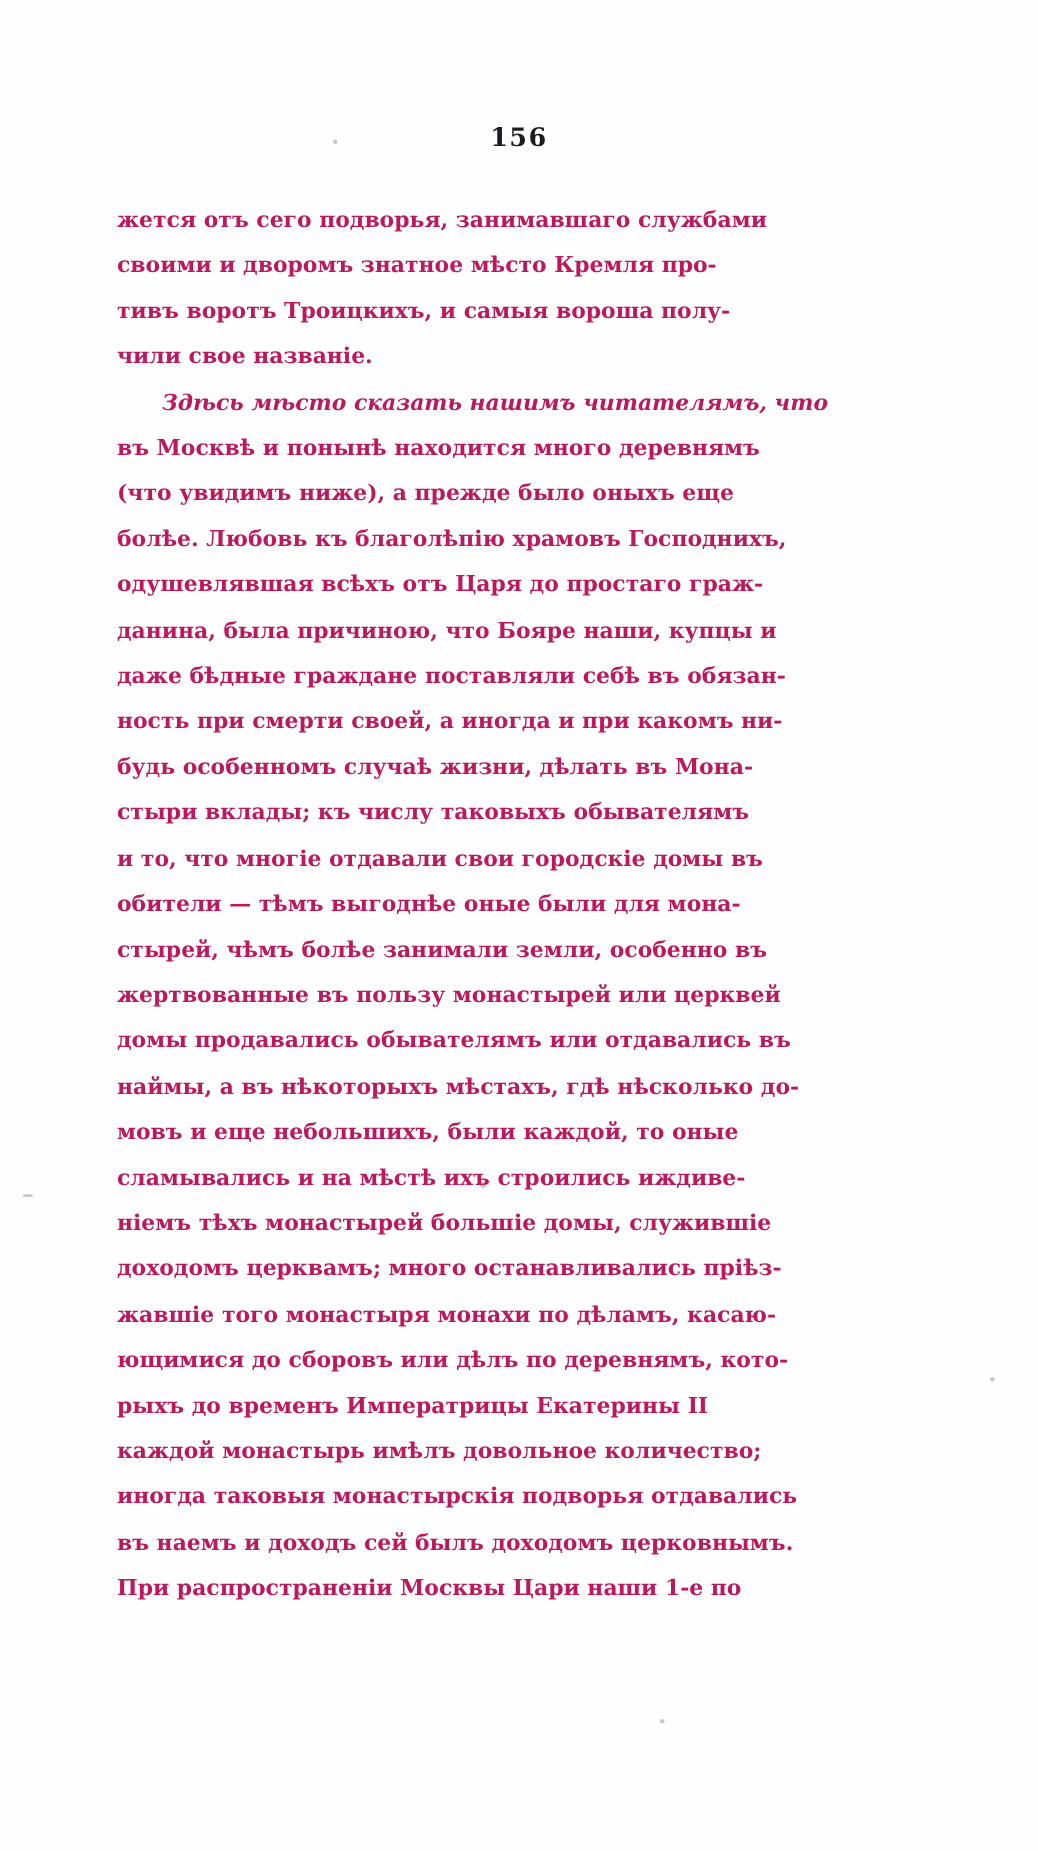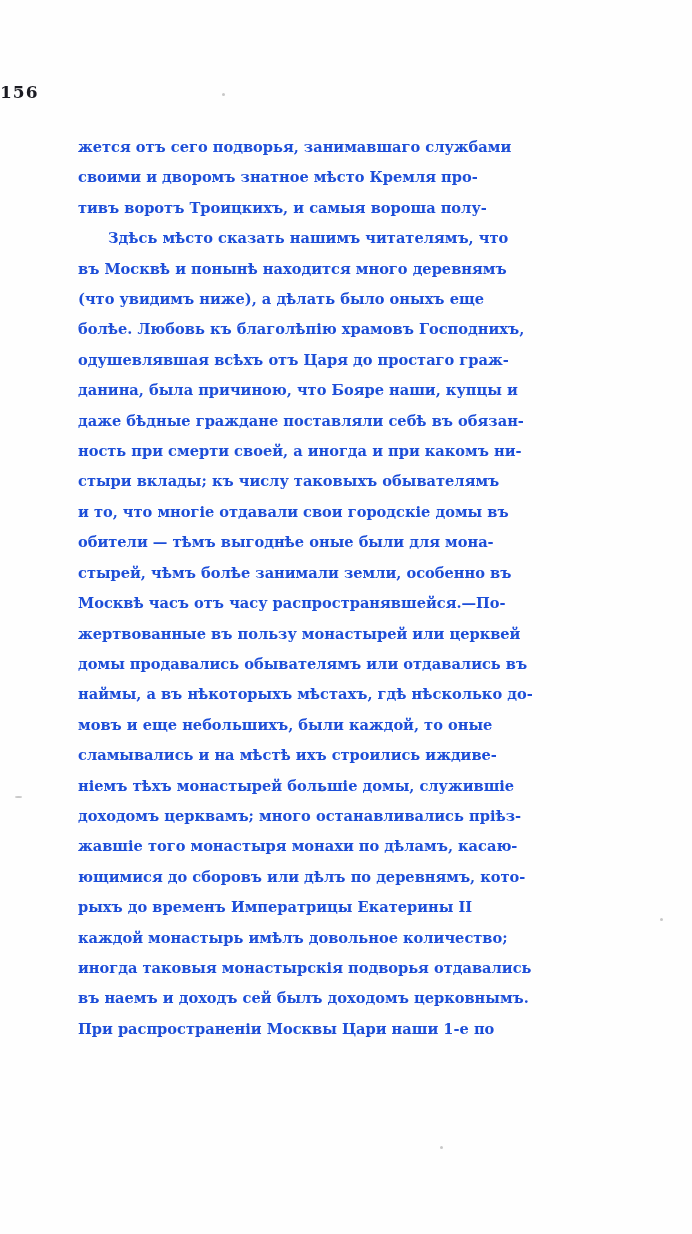--- a/index.html
+++ b/index.html
@@ -17,38 +17,39 @@
     position: relative;
     width: 692px;
     height: 1234px;
     background: #fefefe;
   }
   .page-number {
     position: absolute;
     top: 82px;
     left: 0;
     width: 692px;
+    text-align: center;
     font-family: "DejaVu Serif", serif;
     font-size: 17px;
     font-weight: bold;
     letter-spacing: 1px;
     color: #1b1b22;
   }
   .speck {
     position: absolute;
     background: #9a9a9a;
     border-radius: 50%;
     opacity: 0.55;
   }
   .body-text {
     position: absolute;
     top: 132px;
     left: 78px;
     width: 536px;
-    color: #1d4ed8;
+    color: #be185d;
     font-family: "DejaVu Serif", serif;
     font-weight: bold;
     font-size: 14.6px;
     line-height: 30.4px;
   }
   .para {
     margin: 0;
     text-align: justify;
     text-justify: inter-word;
   }
@@ -67,20 +68,21 @@
   .line.just::after {
     content: "";
     display: inline-block;
     width: 100%;
   }
   .line.last {
     text-align: left;
   }
   .line.ind {
     padding-left: 30px;
+    font-style: italic;
   }
 </style>
 </head>
 <body>
 
 <div class="page">
 
   <div class="page-number">156</div>
 
   <div class="speck" style="left:222px; top:93px; width:3px; height:3px;"></div>
@@ -88,36 +90,37 @@
   <div class="speck" style="left:660px; top:918px; width:3px; height:3px;"></div>
   <div class="speck" style="left:440px; top:1146px; width:3px; height:3px;"></div>
   <div class="speck" style="left:320px; top:788px; width:4px; height:4px;"></div>
 
   <div class="body-text">
 
     <p class="para">
       <span class="line just">жется отъ сего подворья, занимавшаго службами</span>
       <span class="line just">своими и дворомъ знатное мѣсто Кремля про-</span>
       <span class="line just">тивъ воротъ Троицкихъ, и самыя вороша полу-</span>
+      <span class="line last">чили свое названіе.</span>
     </p>
 
     <p class="para">
       <span class="line just ind">Здѣсь мѣсто сказать нашимъ читателямъ, что</span>
       <span class="line just">въ Москвѣ и понынѣ находится много деревнямъ</span>
-      <span class="line just">(что увидимъ ниже), а дѣлать было оныхъ еще</span>
+      <span class="line just">(что увидимъ ниже), а прежде было оныхъ еще</span>
       <span class="line just">болѣе. Любовь къ благолѣпію храмовъ Господнихъ,</span>
       <span class="line just">одушевлявшая всѣхъ отъ Царя до простаго граж-</span>
       <span class="line just">данина, была причиною, что Бояре наши, купцы и</span>
       <span class="line just">даже бѣдные граждане поставляли себѣ въ обязан-</span>
       <span class="line just">ность при смерти своей, а иногда и при какомъ ни-</span>
+      <span class="line just">будь особенномъ случаѣ жизни, дѣлать въ Мона-</span>
       <span class="line just">стыри вклады; къ числу таковыхъ обывателямъ</span>
       <span class="line just">и то, что многіе отдавали свои городскіе домы въ</span>
       <span class="line just">обители — тѣмъ выгоднѣе оные были для мона-</span>
       <span class="line just">стырей, чѣмъ болѣе занимали земли, особенно въ</span>
-      <span class="line just">Москвѣ часъ отъ часу распространявшейся.—По-</span>
       <span class="line just">жертвованные въ пользу монастырей или церквей</span>
       <span class="line just">домы продавались обывателямъ или отдавались въ</span>
       <span class="line just">наймы, а въ нѣкоторыхъ мѣстахъ, гдѣ нѣсколько до-</span>
       <span class="line just">мовъ и еще небольшихъ, были каждой, то оные</span>
       <span class="line just">сламывались и на мѣстѣ ихъ строились иждиве-</span>
       <span class="line just">ніемъ тѣхъ монастырей большіе домы, служившіе</span>
       <span class="line just">доходомъ церквамъ; много останавливались пріѣз-</span>
       <span class="line just">жавшіе того монастыря монахи по дѣламъ, касаю-</span>
       <span class="line just">ющимися до сборовъ или дѣлъ по деревнямъ, кото-</span>
       <span class="line just">рыхъ до временъ Императрицы Екатерины II</span>

